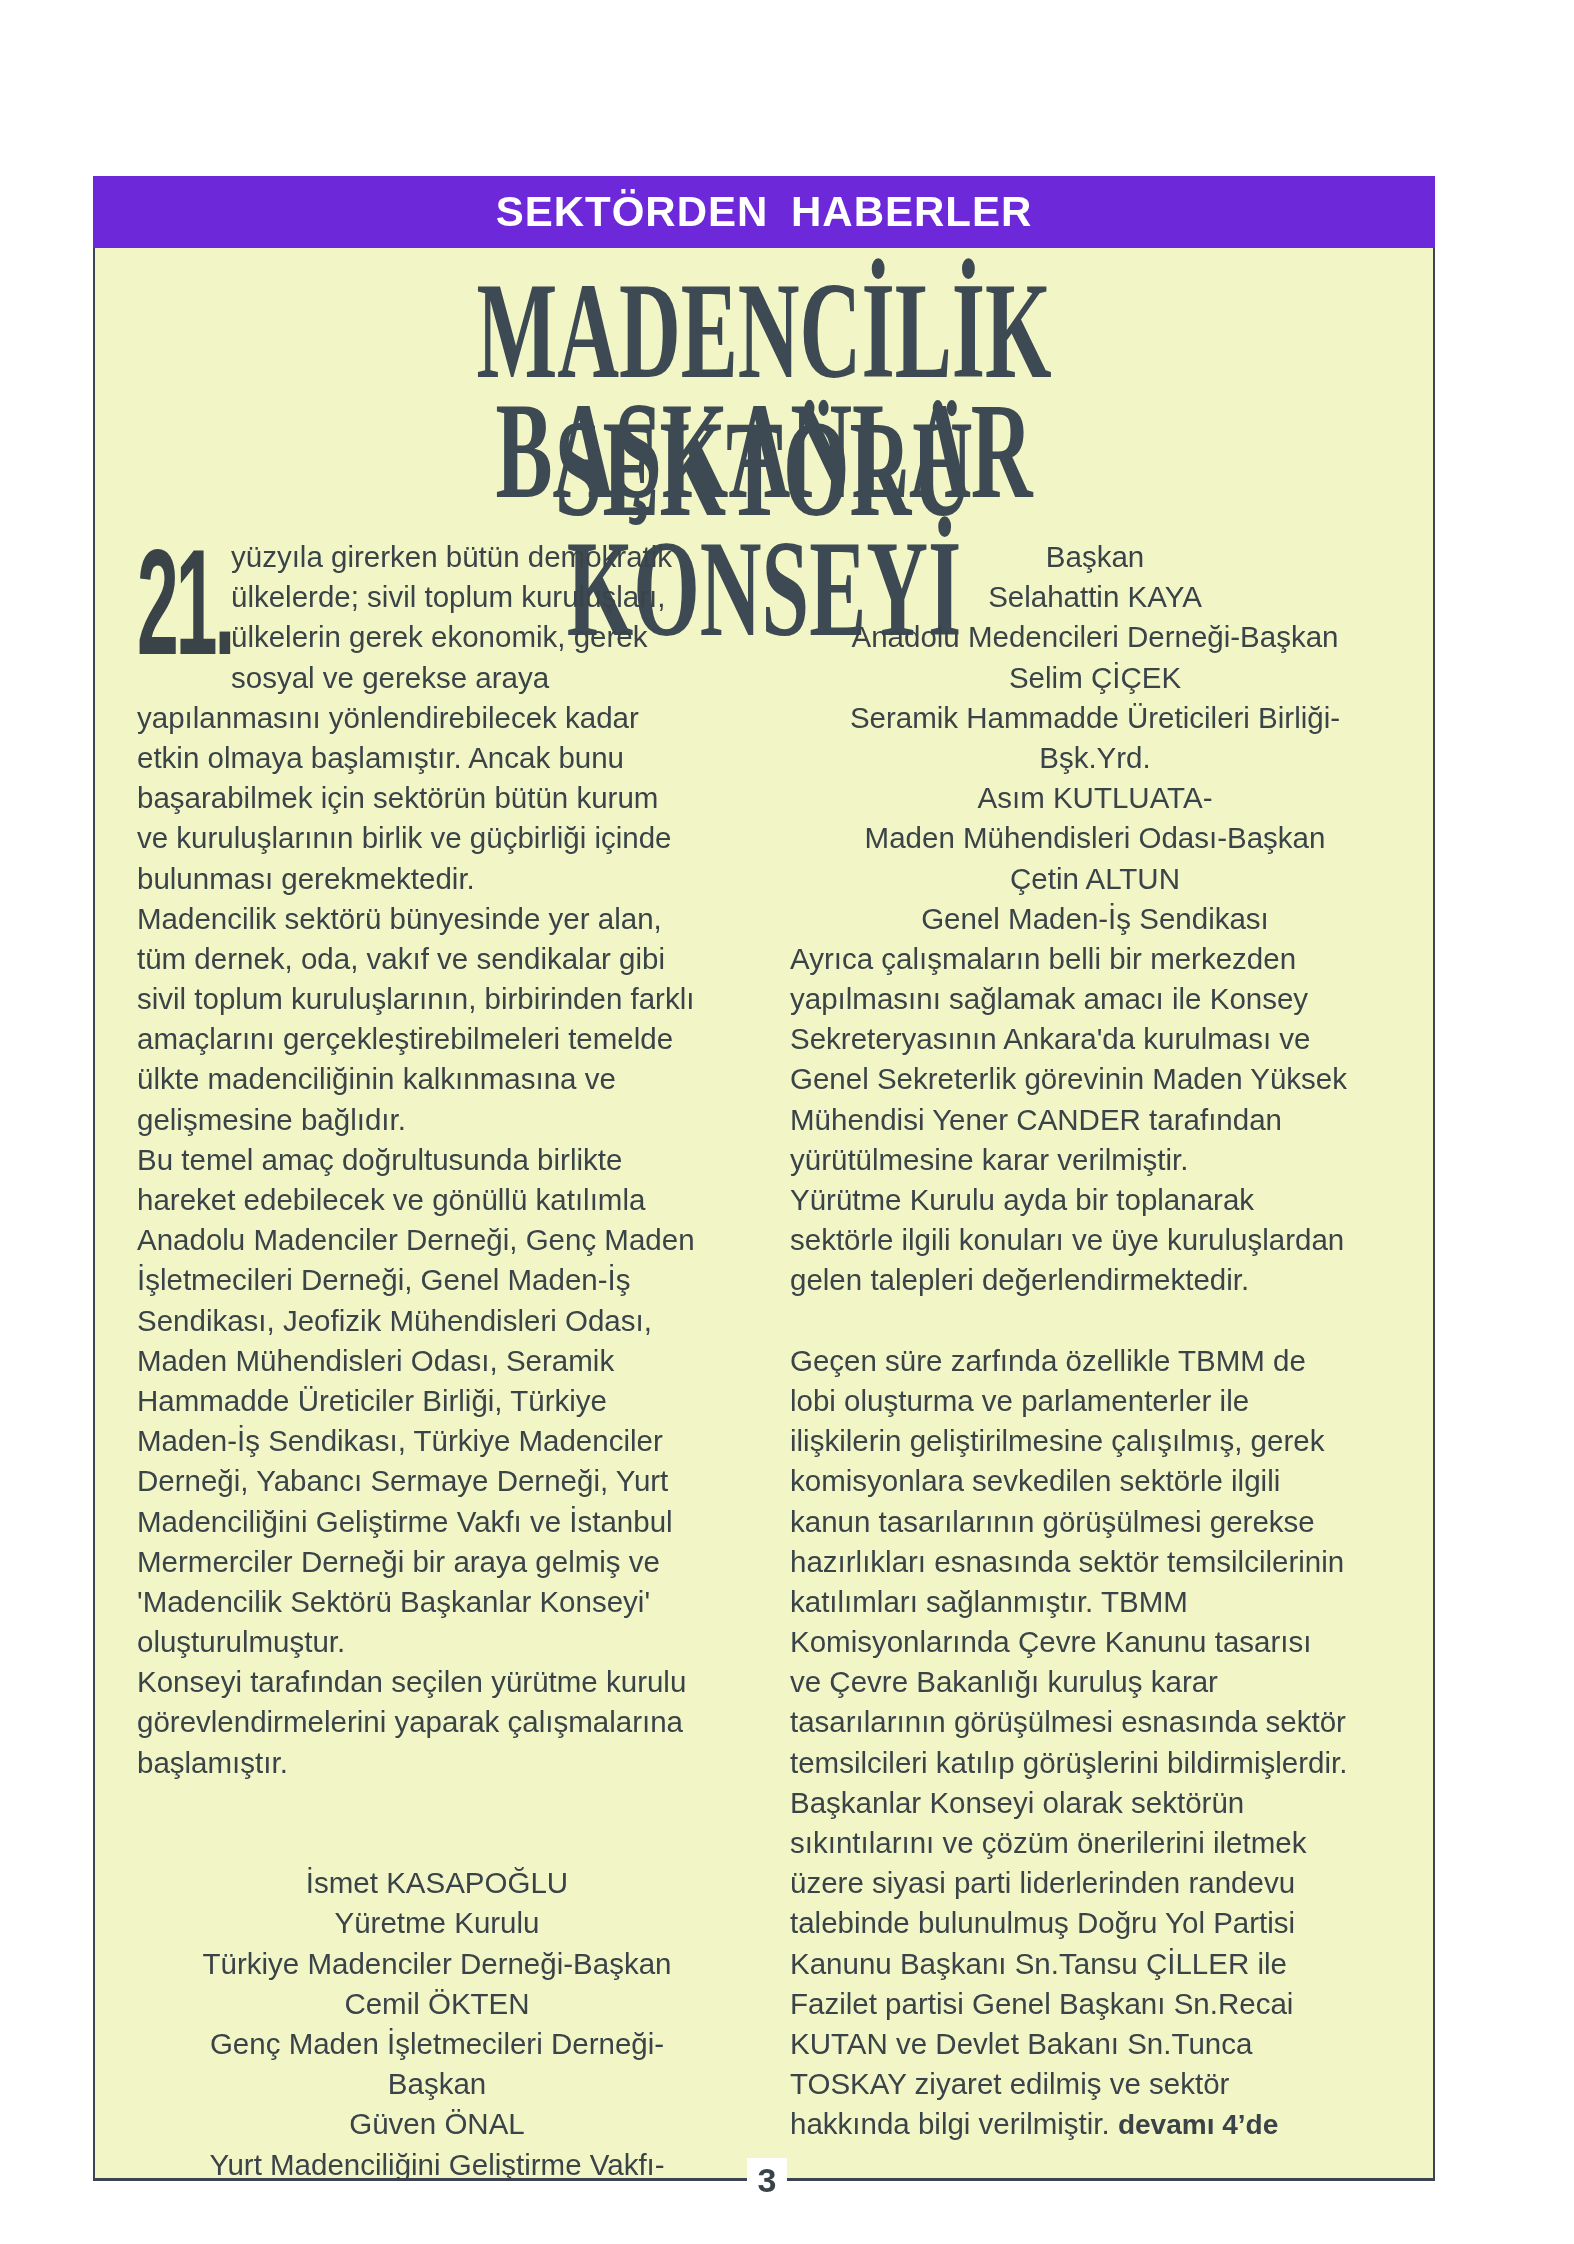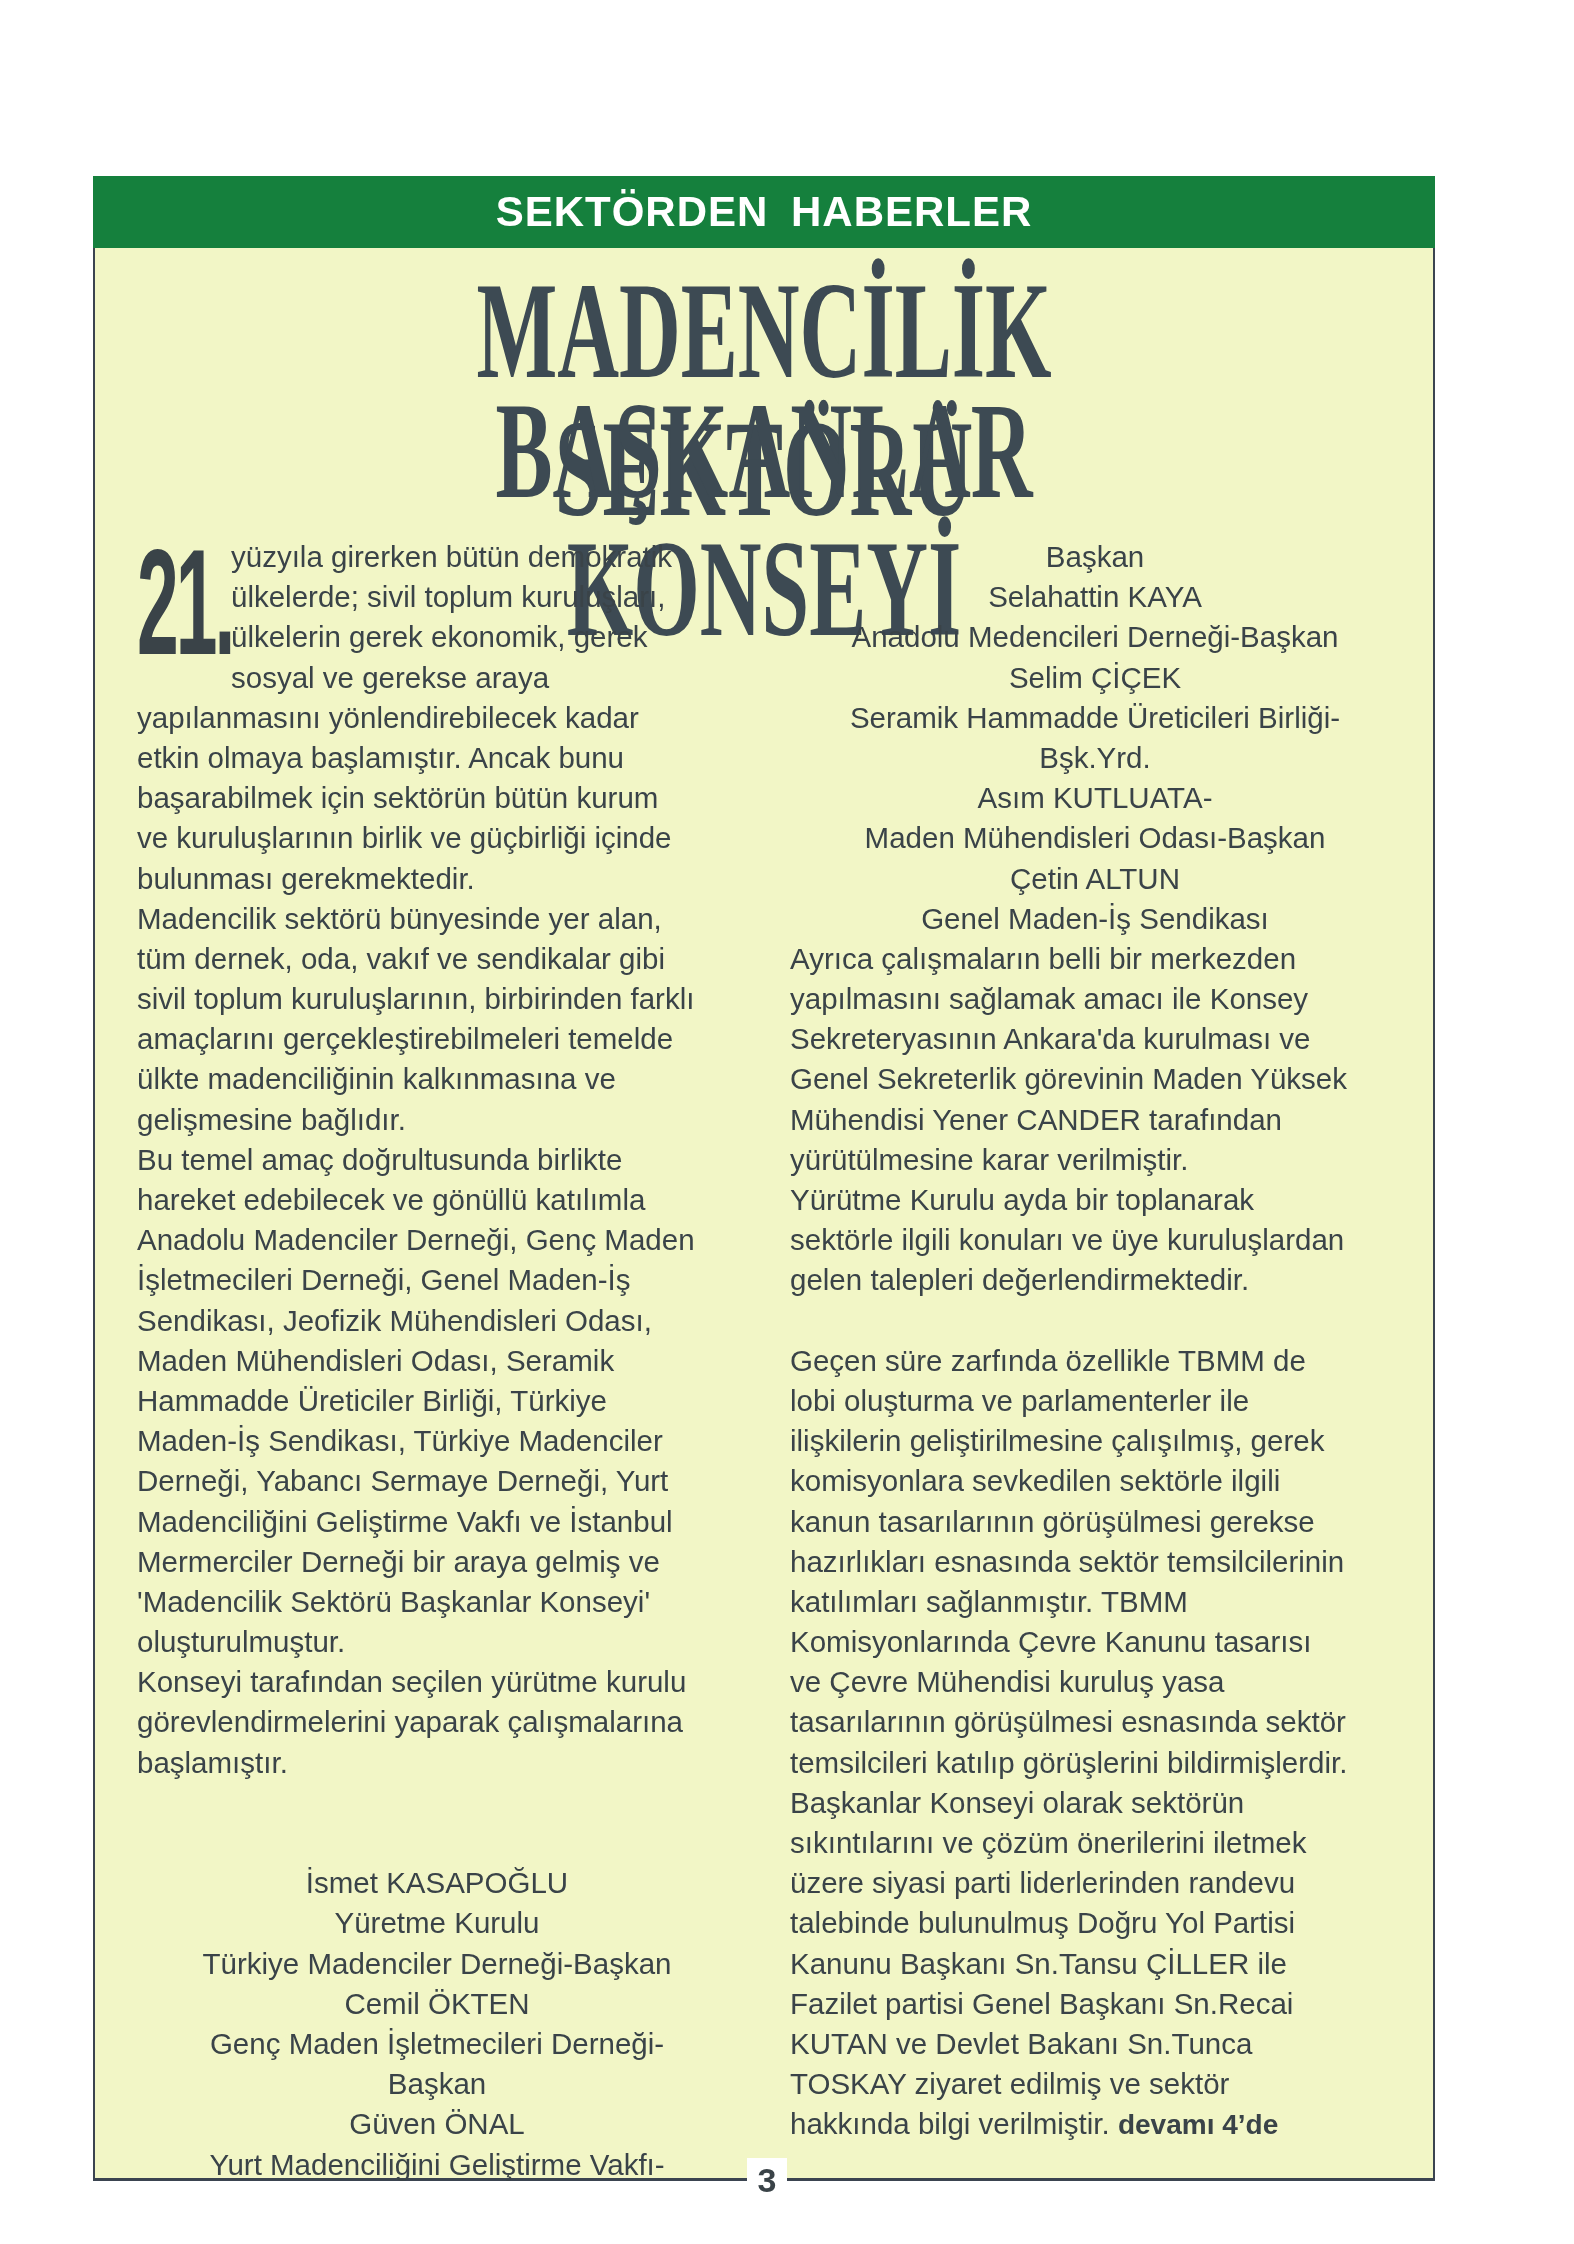--- a/index.html
+++ b/index.html
@@ -9,21 +9,21 @@
     font-family: "Liberation Sans", sans-serif;
     color: #3a4348;
   }
   .frame {
     position: absolute; left: 93px; top: 177px; width: 1338px; height: 2001px;
     border: 2px solid #3b4450; border-top: none;
     background: #f2f6c6;
   }
   .header-band {
     position: absolute; left: 93px; top: 176px; width: 1342px; height: 72px;
-    background: #15803d;
+    background: #6d28d9;
   }
   .header-text {
     position: absolute; left: 0; right: 0; top: 0; height: 72px;
     display: flex; align-items: center; justify-content: center;
     color: #ffffff; font-weight: bold; font-size: 42px; letter-spacing: 1px;
     word-spacing: 10px;
   }
   .title {
     position: absolute; left: 93px; width: 1342px; text-align: center;
     font-family: "Liberation Serif", serif; font-weight: bold;
@@ -143,21 +143,21 @@
   <div class="gap"></div>
   <div id="right-para2">
       <div class="ln">Geçen süre zarfında özellikle TBMM de</div>
       <div class="ln">lobi oluşturma ve parlamenterler ile</div>
       <div class="ln">ilişkilerin geliştirilmesine çalışılmış, gerek</div>
       <div class="ln">komisyonlara sevkedilen sektörle ilgili</div>
       <div class="ln">kanun tasarılarının görüşülmesi gerekse</div>
       <div class="ln">hazırlıkları esnasında sektör temsilcilerinin</div>
       <div class="ln">katılımları sağlanmıştır. TBMM</div>
       <div class="ln">Komisyonlarında Çevre Kanunu tasarısı</div>
-      <div class="ln">ve Çevre Mühendisi kuruluş yasa</div>
+      <div class="ln">ve Çevre Bakanlığı kuruluş karar</div>
       <div class="ln">tasarılarının görüşülmesi esnasında sektör</div>
       <div class="ln">temsilcileri katılıp görüşlerini bildirmişlerdir.</div>
       <div class="ln">Başkanlar Konseyi olarak sektörün</div>
       <div class="ln">sıkıntılarını ve çözüm önerilerini iletmek</div>
       <div class="ln">üzere siyasi parti liderlerinden randevu</div>
       <div class="ln">talebinde bulunulmuş Doğru Yol Partisi</div>
       <div class="ln">Kanunu Başkanı Sn.Tansu ÇİLLER ile</div>
       <div class="ln">Fazilet partisi Genel Başkanı Sn.Recai</div>
       <div class="ln">KUTAN ve Devlet Bakanı Sn.Tunca</div>
       <div class="ln">TOSKAY ziyaret edilmiş ve sektör</div>

